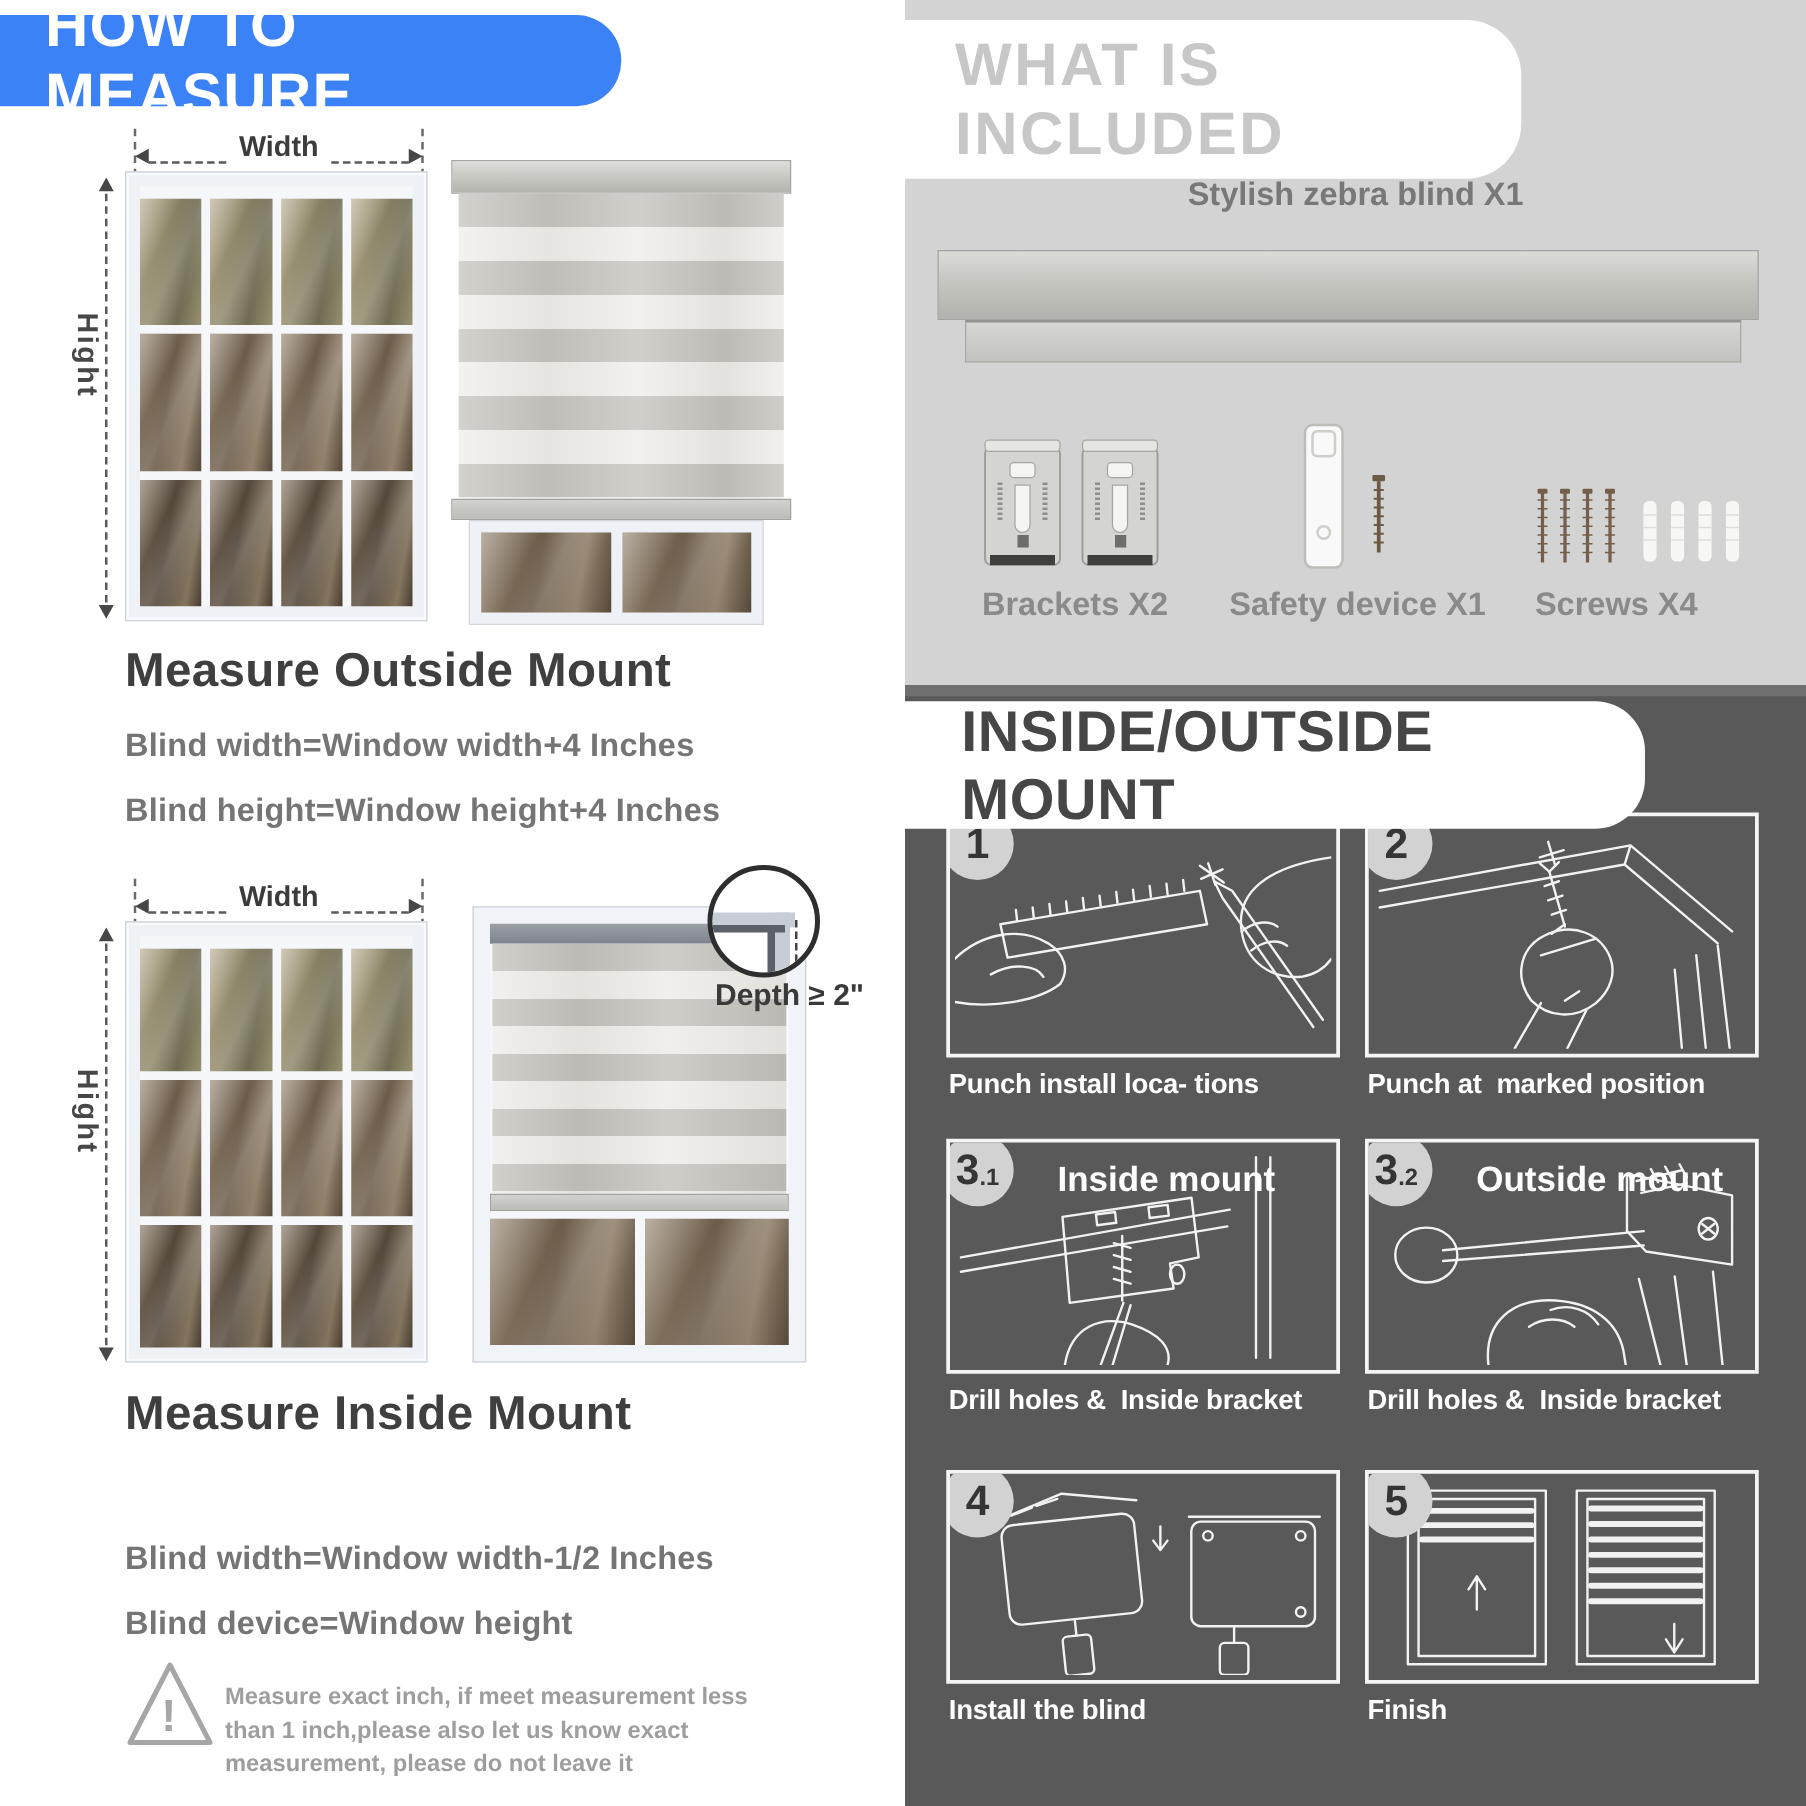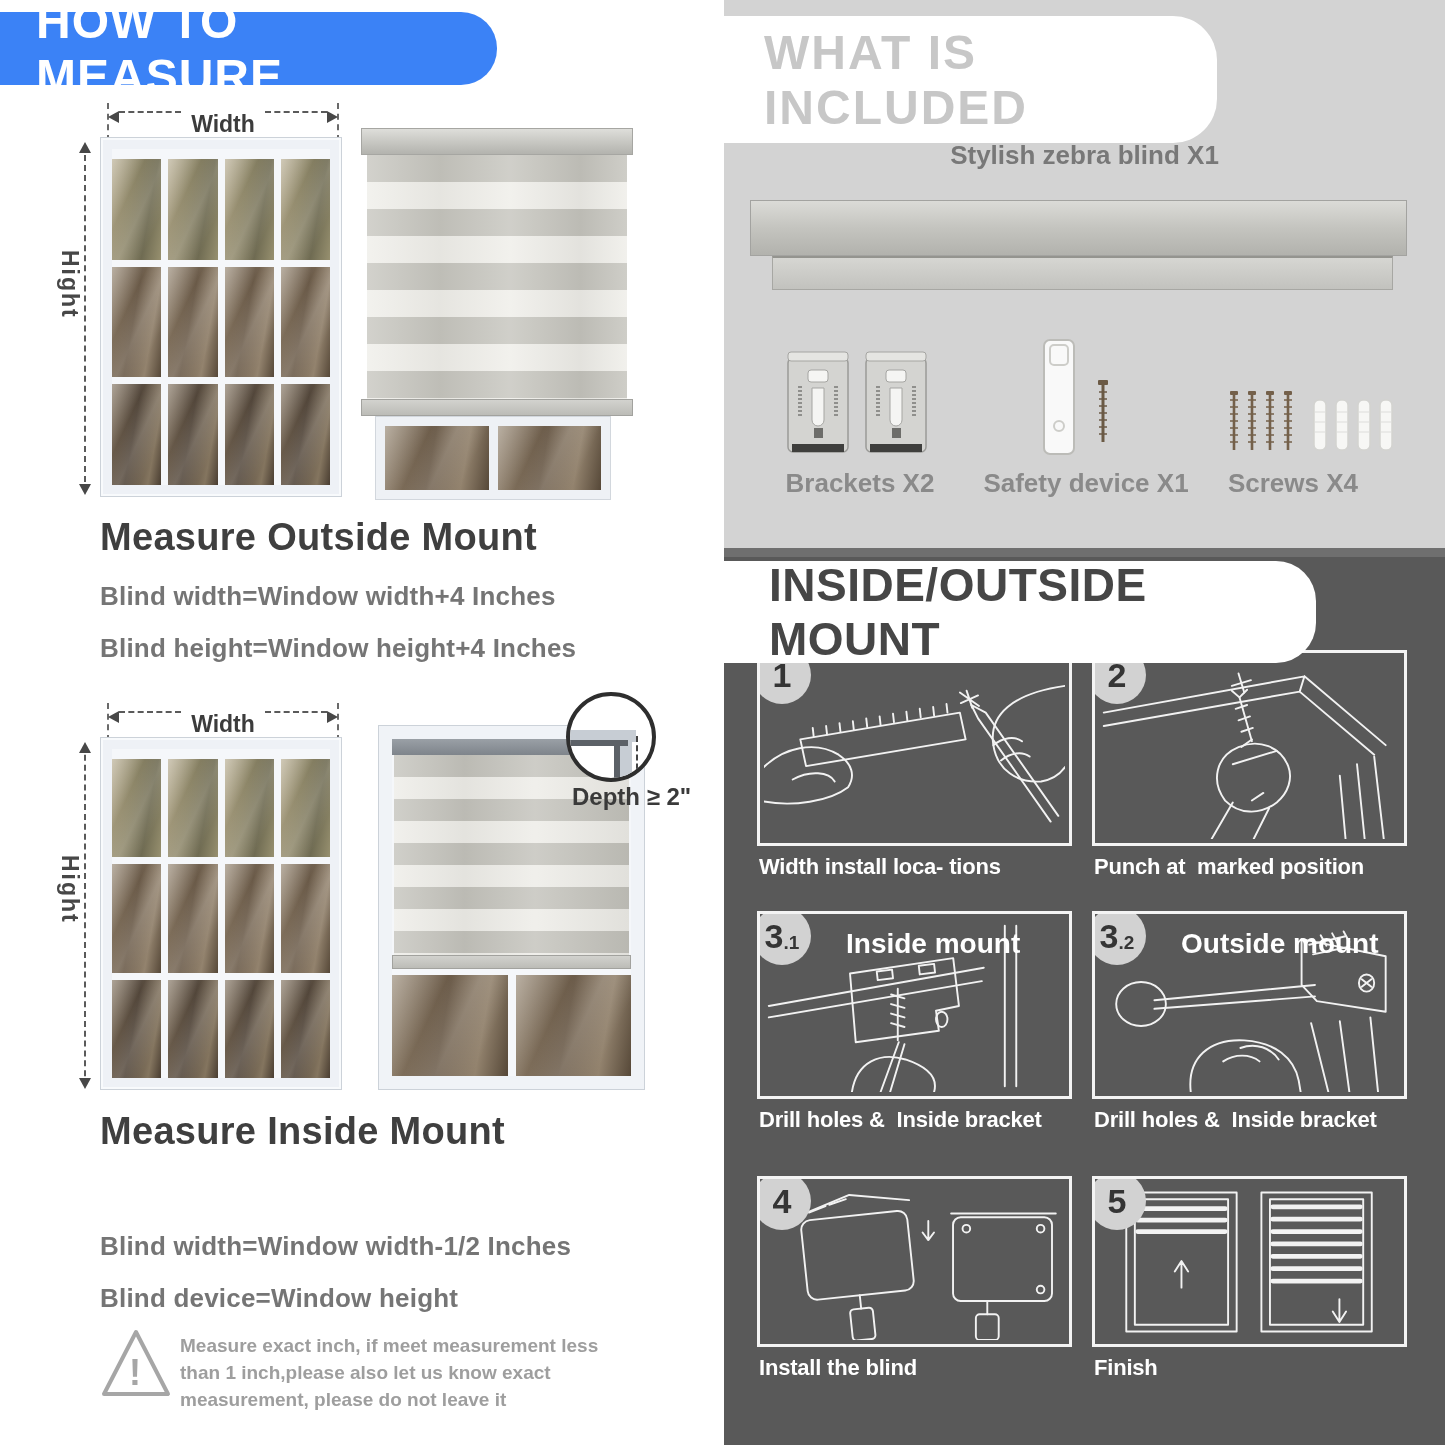--- a/index.html
+++ b/index.html
@@ -5,21 +5,21 @@
   html,body{margin:0;padding:0;background:#ffffff;}
   .canvas{position:relative;width:1445px;height:1445px;background:#ffffff;overflow:hidden;
           font-family:"Liberation Sans",sans-serif;-webkit-font-smoothing:antialiased;}
   .abs{position:absolute;}
 
   
   .banner{left:0;top:12px;width:497px;height:73px;background:#3b82f6;border-radius:0 36px 36px 0;
           display:flex;align-items:center;}
   .banner span{color:#ffffff;font-size:48px;font-weight:700;letter-spacing:1px;padding-left:36px;}
 
-  .h-arrow{display:flex;align-items:flex-start;height:20px;}
+  .h-arrow{display:flex;align-items:flex-end;height:20px;}
   .h-arrow .dash{flex:1;border-top:2px dashed #5a5a5a;}
   .h-arrow .ah-l{width:0;height:0;border-top:6px solid transparent;border-bottom:6px solid transparent;border-right:11px solid #474747;}
   .h-arrow .ah-r{width:0;height:0;border-top:6px solid transparent;border-bottom:6px solid transparent;border-left:11px solid #474747;}
   .h-arrow .lbl{font-size:23px;font-weight:700;color:#3c3c3c;margin:0 10px;white-space:nowrap;}
   .vtick{width:0;border-left:2px dashed #6a6a6a;height:38px;}
 
   .v-arrow{width:0;border-left:2px dashed #5a5a5a;}
   .v-arrow .ah-t{position:absolute;top:-3px;left:-7px;width:0;height:0;border-left:6px solid transparent;border-right:6px solid transparent;border-bottom:11px solid #474747;}
   .v-arrow .ah-b{position:absolute;bottom:-3px;left:-7px;width:0;height:0;border-left:6px solid transparent;border-right:6px solid transparent;border-top:11px solid #474747;}
   .vlabel{writing-mode:vertical-rl;font-size:23px;font-weight:700;color:#474747;letter-spacing:2px;}
@@ -57,21 +57,21 @@
   .mag-hbar{position:absolute;left:0;top:34px;width:66px;height:12px;background:#c7cdd4;}
   .mag-vbar{position:absolute;left:50px;top:34px;width:12px;height:60px;background:#c7cdd4;}
   .mag-hdk{position:absolute;left:0;top:44px;width:58px;height:6px;background:#5c6167;}
   .mag-vdk{position:absolute;left:44px;top:44px;width:6px;height:50px;background:#5c6167;}
   .mag-dash{position:absolute;left:66px;top:40px;height:52px;width:0;border-left:2px dashed #444;}
   .depth-lbl{font-size:24px;font-weight:700;color:#3a3a3a;}
 
   .sec-h{font-size:38px;font-weight:700;color:#3f3f3f;letter-spacing:.3px;}
   .sec-line{font-size:26px;font-weight:700;color:#757575;letter-spacing:.2px;}
 
-  .warn-text{font-size:19px;font-weight:600;color:#9e9e9e;line-height:27px;width:445px;}
+  .warn-text{font-size:19px;font-weight:600;color:#9e9e9e;line-height:27px;width:445px;margin-top:12px;}
   .warn-mark{font-size:36px;font-weight:700;color:#a6a6a6;}
 
   
   .rt-light{left:724px;top:0;width:721px;height:548px;background:#d3d3d3;}
   .rt-header{left:724px;top:16px;width:493px;height:127px;background:#ffffff;border-radius:0 44px 44px 0;
              display:flex;align-items:center;}
   .rt-header span{color:#c7c7c7;font-size:48px;font-weight:700;letter-spacing:2px;padding-left:40px;}
   .product-lbl{left:724px;top:140px;width:721px;text-align:center;font-size:26px;font-weight:700;color:#787878;}
   .rail-top{left:750px;top:200px;width:657px;height:56px;background:linear-gradient(180deg,#dbdbd7,#c4c4bf 50%,#b2b2ad);border:1px solid #a3a3a0;box-sizing:border-box;}
   .rail-bot{left:772px;top:256px;width:621px;height:34px;background:linear-gradient(180deg,#d6d6d2,#c2c2be);border:1px solid #a7a7a3;border-top:2px solid #94948f;box-sizing:border-box;}
@@ -329,21 +329,21 @@
         <path d="M315,30 C260,38 235,60 240,92 C244,118 265,132 290,130 C302,128 310,122 315,115"></path>
         <path d="M240,92 C250,84 262,82 270,88 M248,108 C258,100 270,98 278,104"></path>
         <path d="M300,172 L224,64 M308,166 L232,58 M224,64 L217,50 L232,58"></path>
       </svg>
     </div>
     <div class="badge">
       <span class="n">1</span>
         <span class="s"></span>
     </div>
   </div>
-  <div class="abs caption" style="left:759px;top:854px;">Width install loca- tions</div>
+  <div class="abs caption" style="left:759px;top:854px;">Punch install loca- tions</div>
 
   <div class="abs cell" style="left:1092px;top:650px;width:315px;height:196px;">
     <div class="sketch">
       <svg viewBox="0 0 315 190" fill="none" stroke="#ffffff" stroke-width="2" stroke-linecap="round" stroke-linejoin="round" opacity=".92">
         <path d="M5,58 L215,20 M215,20 L300,92 M5,72 L210,36 M210,36 L288,102 M210,36 L215,20"></path>
         <path d="M252,124 L258,190 M270,112 L278,190 M288,104 L298,190"></path>
         <path d="M160,88 L147,42"></path>
         <path d="M147,42 L139,35 M147,42 L155,34 M143,54 L155,50 M146,66 L158,62 M149,78 L161,74"></path>
         <path d="M139,30 L159,24 M146,17 L152,37"></path>
         <path d="M132,150 C117,130 122,104 146,94 C168,85 190,94 198,114 C203,127 198,142 186,152 C168,166 146,164 132,150 Z"></path>

